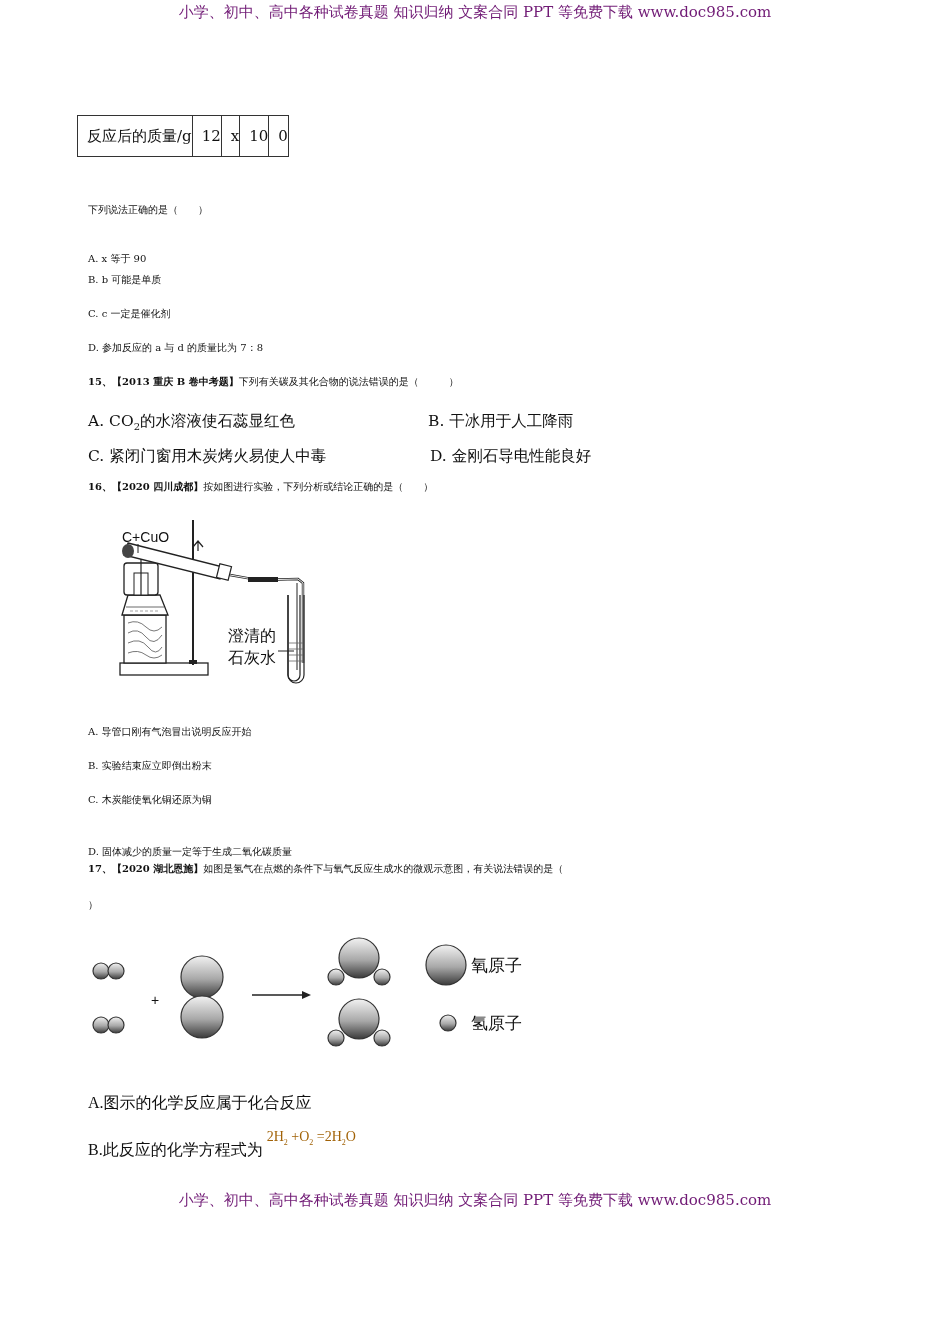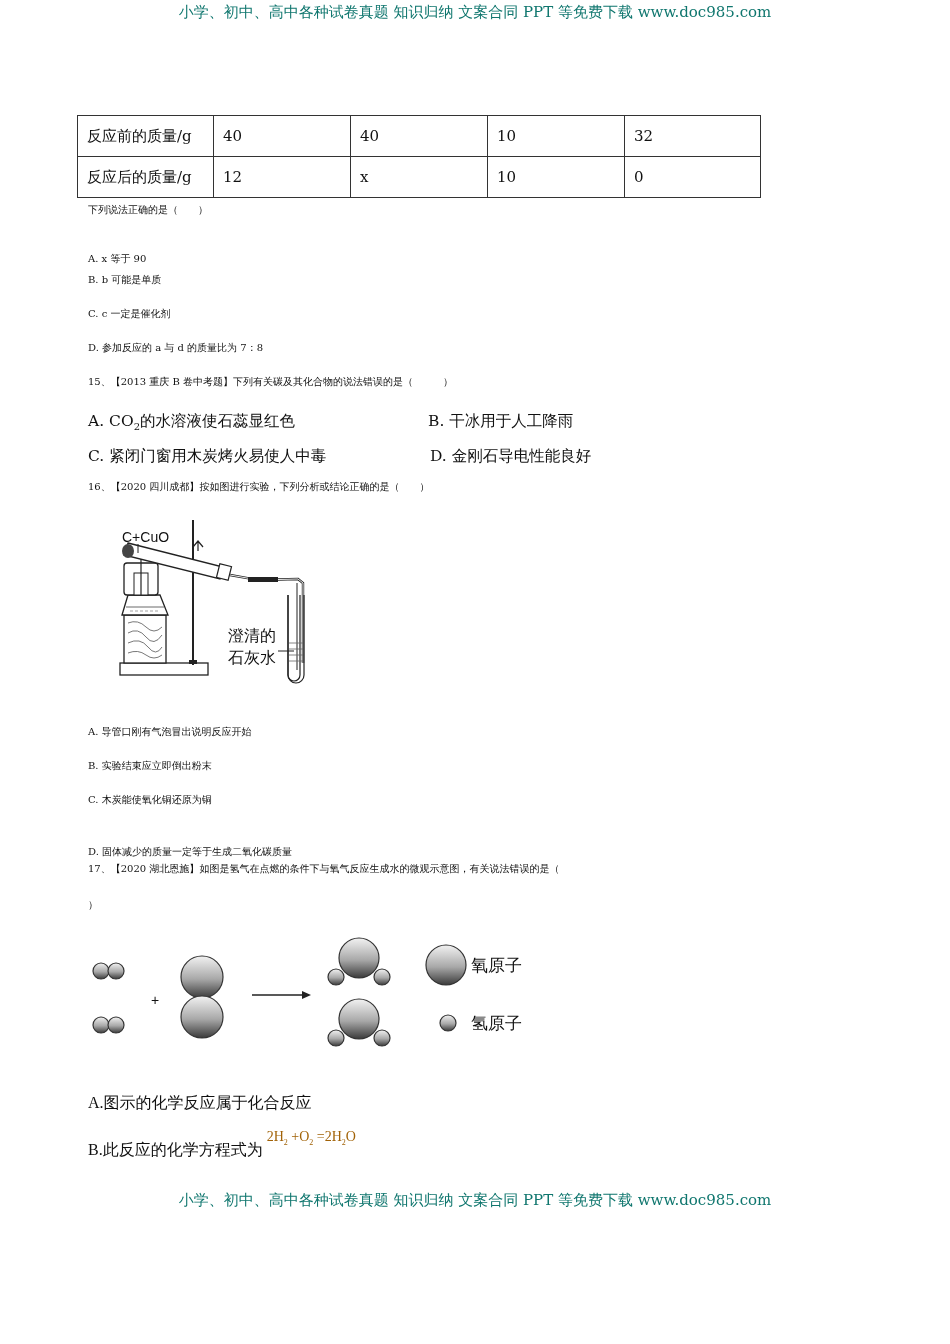--- a/index.html
+++ b/index.html
@@ -2,53 +2,46 @@
 <html><head>
 <meta charset="utf-8">
 <style>
   html, body { margin:0; padding:0; }
   body {
     width:950px; height:1344px; background:#ffffff; position:relative; overflow:hidden;
     font-family: "DejaVu Serif", "Liberation Serif", serif; color:#111;
   }
   .hdr, .ftr {
     position:absolute; left:0; width:950px; text-align:center;
-    font-size:15px; color:#0f766e; letter-spacing:0;
+    font-size:15px; color:#701a75; letter-spacing:0;
   }
   .hdr { top:3px; }
   .ftr { top:1191px; }
   table.mass {
     position:absolute; left:77px; top:115px; border-collapse:collapse;
     font-size:15px;
   }
   table.mass td {
     border:1.5px solid #333; height:40px; padding:0 0 0 9px; vertical-align:middle;
   }
   .line { position:absolute; left:88px; font-size:10px; white-space:nowrap; }
-  .bold { font-weight:normal; }
+  .bold { font-weight:bold; }
   sub { font-size:10px; }
   .col2 { position:absolute; white-space:nowrap; font-size:15.5px; }
   .fig { position:absolute; }
   .eq { font-size:14px; color:#a16207; position:relative; top:-14px; margin-left:4px; font-family:"Liberation Serif", serif; }
   .eq sub { font-size:8px; }
 </style>
 </head>
 <body>
 
 <div class="hdr">小学、初中、高中各种试卷真题 知识归纳 文案合同 PPT 等免费下载   www.doc985.com</div>
 
 <table class="mass">
   <tbody>
-      <tr>
-    <td style="width:126px">反应前的质量/g</td>
-    <td style="width:127px">40</td>
-    <td style="width:127px">40</td>
-    <td style="width:127px">10</td>
-    <td style="width:126px">32</td>
-  </tr>
   <tr>
     <td>反应后的质量/g</td>
     <td>12</td>
     <td>x</td>
     <td>10</td>
     <td>0</td>
   </tr>
 </tbody>
   </table>
 

